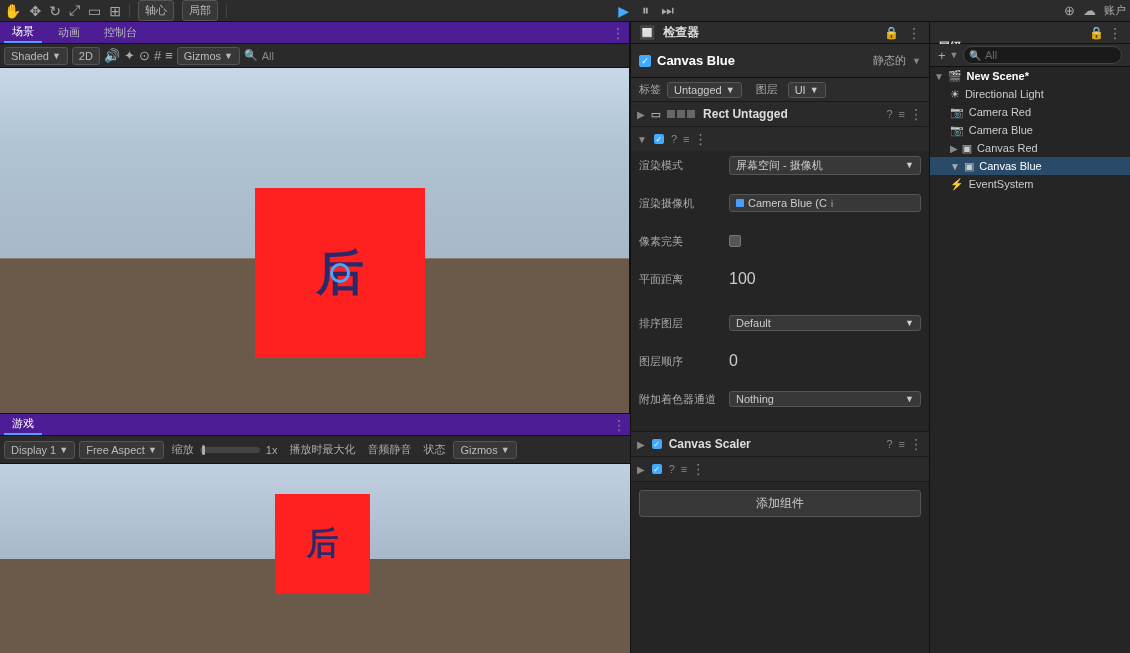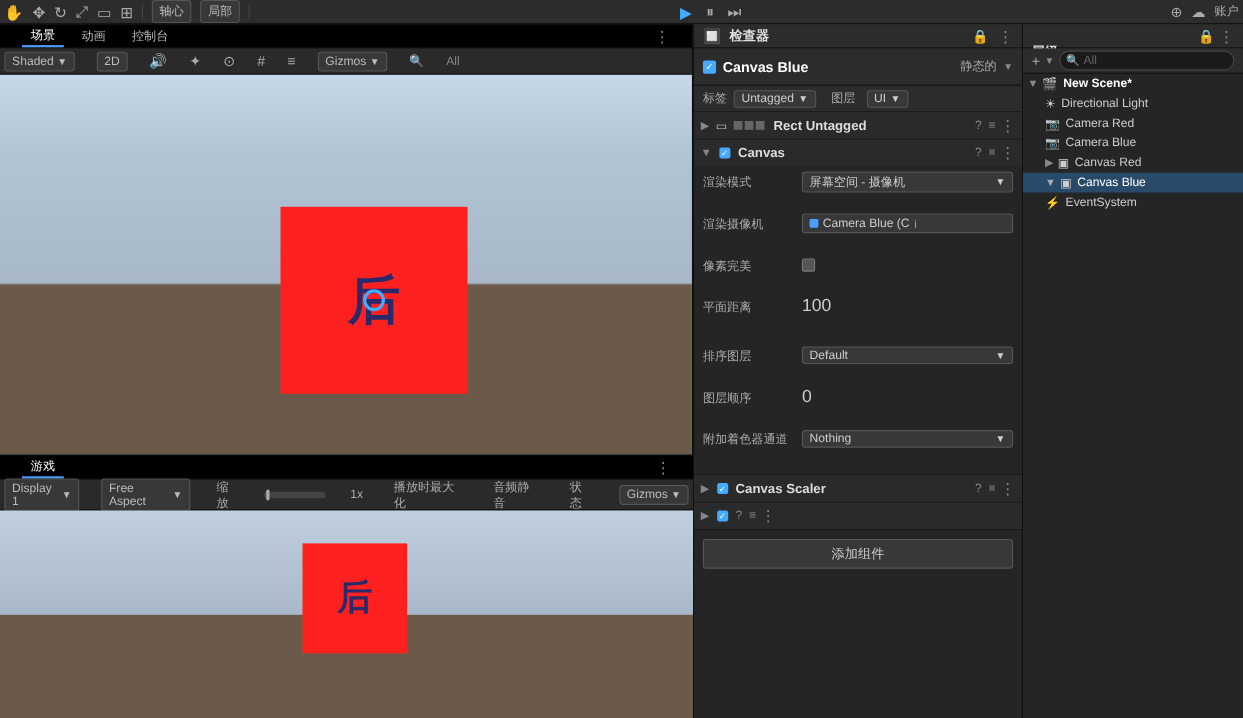--- a/index.html
+++ b/index.html
@@ -60,43 +60,43 @@
     
     .scene-panel {
       flex: 1;
       display: flex;
       flex-direction: column;
       border-right: 1px solid #111;
       position: relative;
     }
     .panel-header {
       height: 22px;
-      background: #000000;
-      display: flex;
-      align-items: center;
-      padding: 0 20px;
+      background: #4c1d95;
+      display: flex;
+      align-items: center;
+      padding: 0 4px;
       border-bottom: 1px solid #111;
       gap: 8px;
       flex-shrink: 0;
     }
     .panel-tab {
       font-size: 11px;
       color: #bbb;
       padding: 2px 8px;
       cursor: pointer;
     }
     .panel-tab.active { color: #fff; border-bottom: 2px solid #4a9eff; }
 
     .scene-toolbar {
       height: 24px;
       background: #2a2a2a;
       display: flex;
       align-items: center;
       padding: 0 4px;
-      gap: 20px;
+      gap: 4px;
       border-bottom: 1px solid #111;
       flex-shrink: 0;
     }
 
     .scene-viewport {
       flex: 1;
       position: relative;
       overflow: hidden;
       background: #6b8a9a;
     }
@@ -580,21 +580,20 @@
           <span style="color:#888;font-size:14px;cursor:pointer;">⋮</span>
         </div>
       </div>
 
       <div class="component-section">
         <div class="component-header">
           <span style="color:#888;font-size:10px;">▼</span>
           <div class="checkbox-active" style="width:10px;height:10px;margin:0 3px;">
             <span style="color:#fff;font-size:8px;">✓</span>
           </div>
-          <span class="component-title">Canvas</span>
           <span style="color:#888;font-size:11px;cursor:pointer;">?</span>
           <span style="color:#888;font-size:11px;cursor:pointer;margin-left:2px;">≡</span>
           <span style="color:#888;font-size:14px;cursor:pointer;">⋮</span>
         </div>
         <div class="component-body">
 
           <div class="prop-row">
             <span class="prop-label">渲染模式</span>
             <div class="prop-dropdown">
               <span>屏幕空间 - 摄像机</span>

